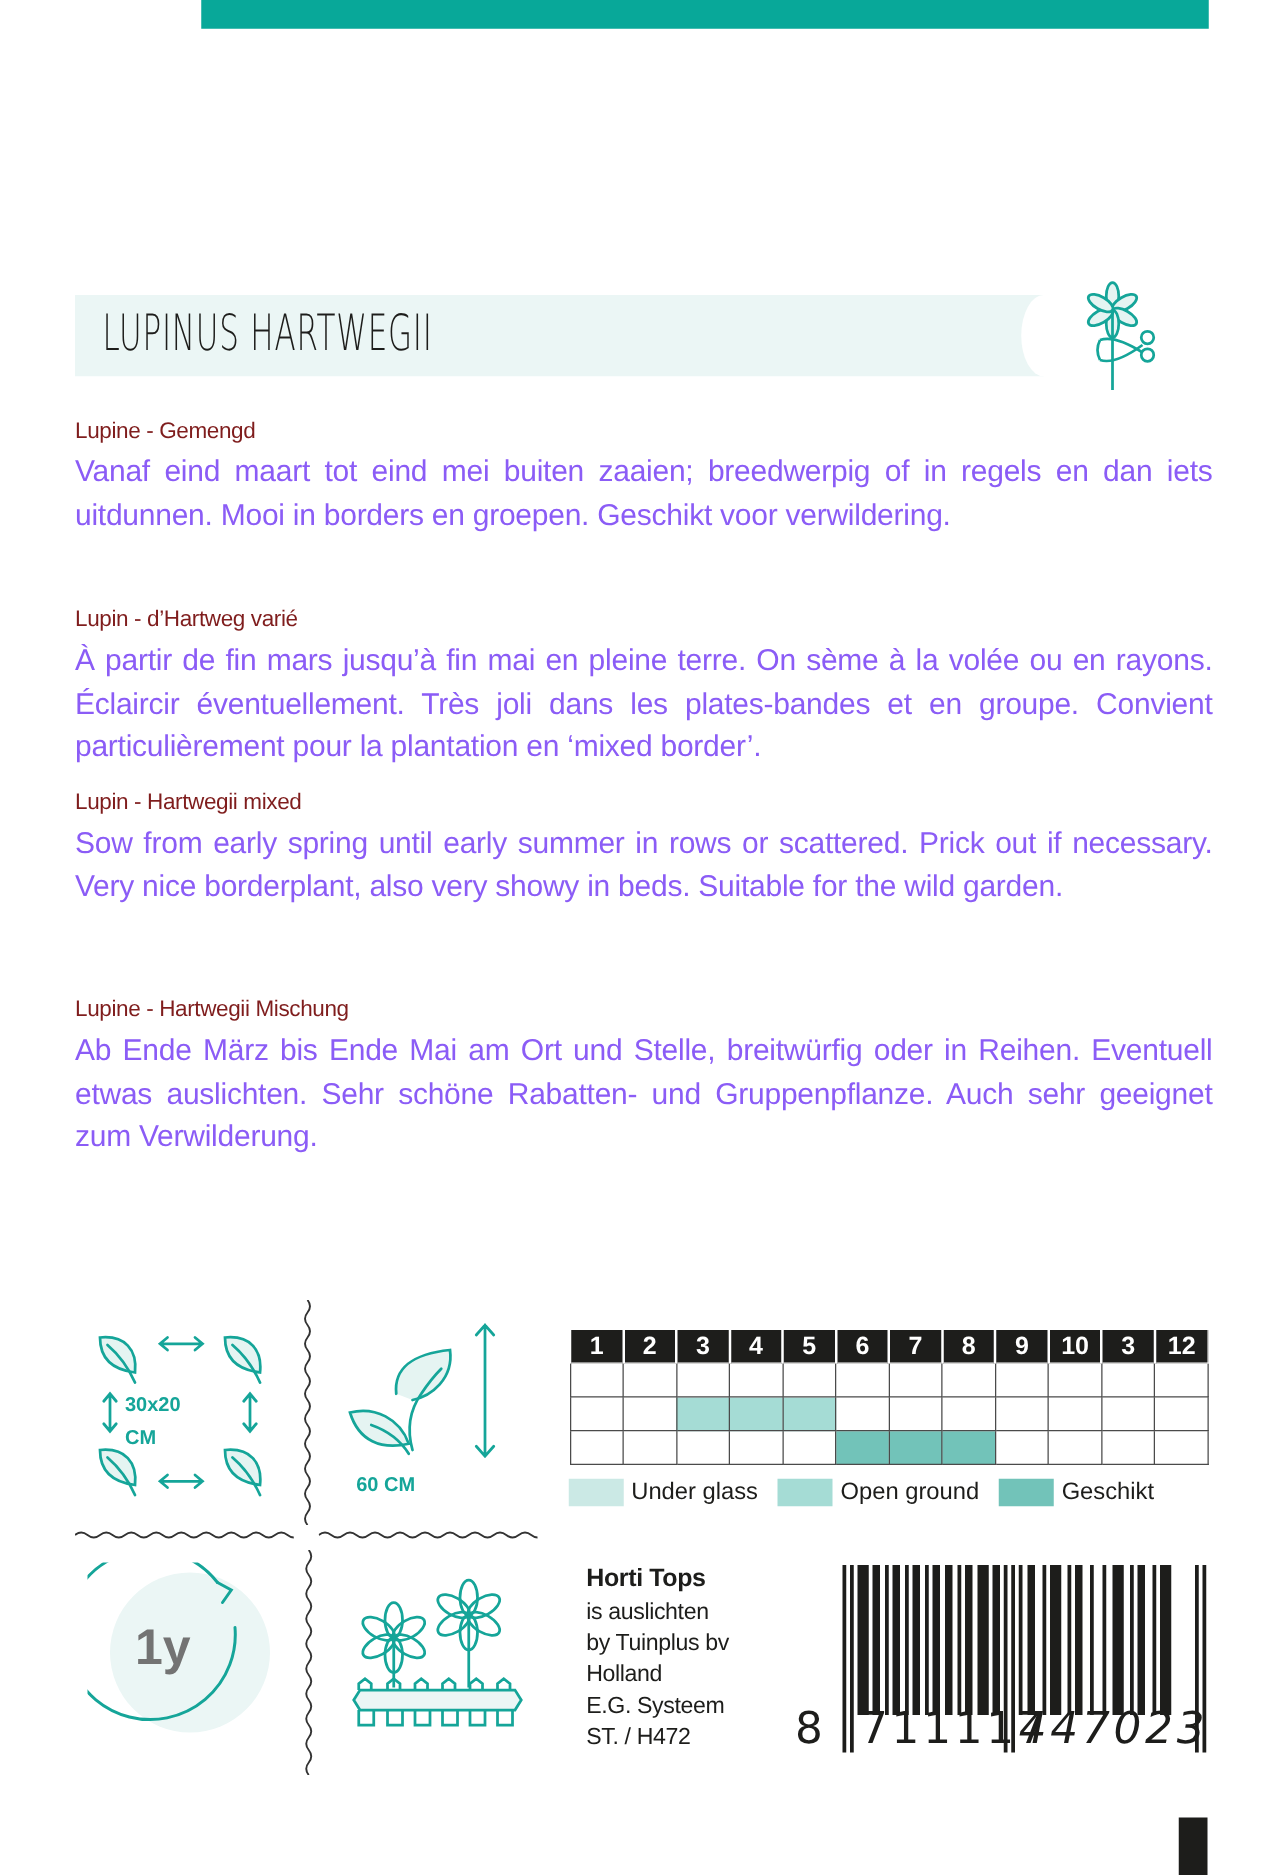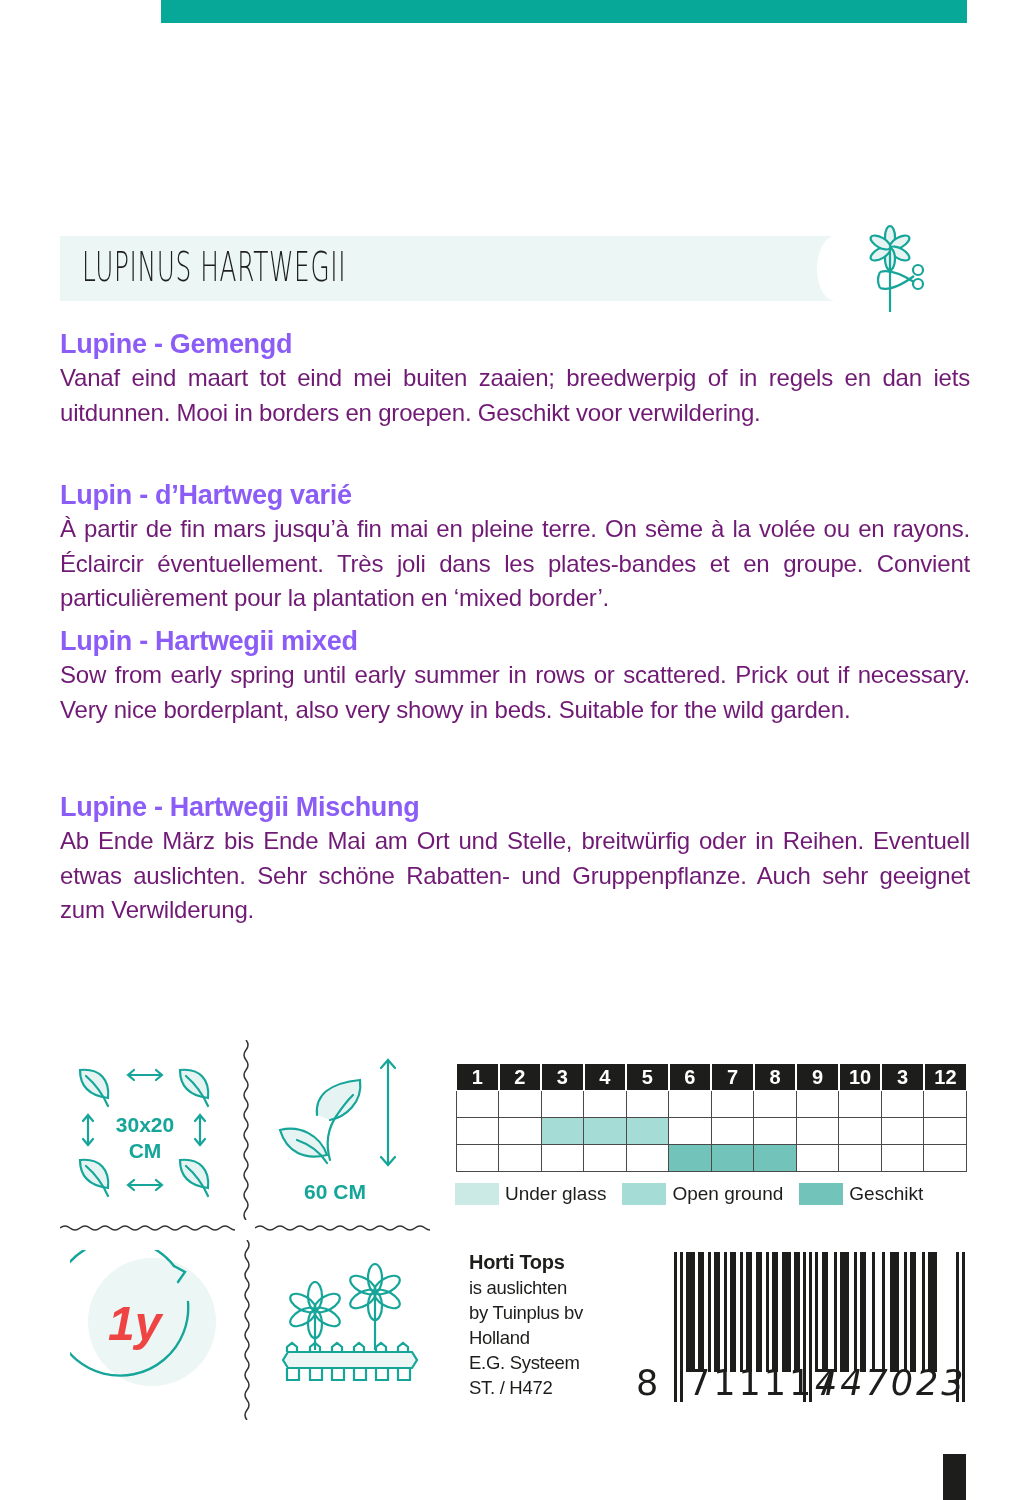--- a/index.html
+++ b/index.html
@@ -4,27 +4,27 @@
 <style>
   html, body { margin:0; padding:0; background:#ffffff; }
   body { width:1029px; height:1500px; position:relative; overflow:hidden; font-family:"Liberation Sans", sans-serif; color:#1d1d1b; }
   .topbar { position:absolute; left:161px; top:0; width:806px; height:23px; background:#08a899; }
   .title-band { position:absolute; left:60px; top:236px; width:775px; height:65px; background:#ebf6f5;
     border-top-right-radius:0; }
   .title-band::after { content:""; position:absolute; right:-18px; top:0; width:36px; height:65px; background:#fff; border-radius:50% 0 0 50% / 50% 0 0 50%; }
   .latin-name { position:absolute; left:82px; top:244px; font-family:"DejaVu Sans", sans-serif; font-size:40px; font-weight:300; letter-spacing:1px; transform:scaleX(0.62); transform-origin:left center; color:#1d1d1b; white-space:nowrap; }
   .cut-icon { position:absolute; left:862px; top:218px; width:70px; height:100px; }
   .section { position:absolute; left:60px; width:910px; }
-  .section h2 { margin:0; color:#8b5cf6; font-size:27px; font-weight:bold; line-height:34px; letter-spacing:-0.3px; }
-  .section p { margin:0; font-size:24px; line-height:34.5px; text-align:justify; color:#701a75; letter-spacing:-0.2px; }
+  .section h2 { margin:0; color:#7f1d1d; font-size:18px; font-weight:normal; line-height:34px; letter-spacing:-0.3px; }
+  .section p { margin:0; font-size:24px; line-height:34.5px; text-align:justify; color:#8b5cf6; letter-spacing:-0.2px; }
   .s1 { top:327px; } .s2 { top:478px; } .s3 { top:624px; } .s4 { top:790px; }
   .icon-block { position:absolute; }
   .wavy-v { position:absolute; width:8px; }
   .wavy-h { position:absolute; height:8px; }
-  .teal-label { color:#15a599; font-weight:bold; font-size:21px; text-align:center; }
+  .teal-label { color:#15a599; font-weight:bold; font-size:16px; text-align:left; }
   .calendar { position:absolute; left:455px; top:1063px; width:512px; border-collapse:collapse; table-layout:fixed; }
   .calendar td, .calendar th { border:1.5px solid #4a4a4a; height:26px; padding:0; }
   .calendar th { background:#1d1d1b; color:#fff; font-size:20px; font-weight:bold; height:26px; border-color:#fff; border-left:2px solid #fff; }
   .calendar td.og { background:#a5dcd5; }
   .calendar td.fl { background:#72c3b9; }
   .legend { position:absolute; left:455px; top:1183px; display:flex; align-items:center; font-size:19px;justify-content:flex-end; }
   .legend .sw { width:44px; height:22px; margin-right:6px; }
   .legend .lbl { margin-right:16px; }
   .distrib { position:absolute; left:469px; top:1250px; font-size:18.5px; line-height:25px; letter-spacing:-0.3px; }
   .distrib b { font-size:20px; }
@@ -121,21 +121,21 @@
   <path d="M55 105 Q48 80 62 60 Q70 48 78 40"></path>
   <path d="M113 5 V110 M106 13 L113 5 L120 13 M106 102 L113 110 L120 102"></path>
 </svg>
 <div class="teal-label" style="position:absolute;left:285px;top:1180px;width:100px;">60 CM</div>
 
 <svg class="icon-block" style="left:70px;top:1250px;" width="150" height="150" viewBox="0 0 150 150" fill="none" stroke="#15a599" stroke-width="2.4" stroke-linecap="round">
   <circle cx="82" cy="72" r="64" fill="#ebf6f5" stroke="none"></circle>
   <path d="M118 52 A68 68 0 1 1 104 16"></path>
   <path d="M104 16 L115 22 L108 32"></path>
 </svg>
-<div style="position:absolute;left:108px;top:1296px;font-size:48px;font-weight:bold;color:#ef4444;font-style:italic;">1y</div>
+<div style="position:absolute;left:108px;top:1296px;font-size:40px;font-weight:bold;color:#737373;">1y</div>
 
 <svg class="icon-block" style="left:275px;top:1255px;" width="150" height="140" viewBox="0 0 150 140" fill="none" stroke="#15a599" stroke-width="2.2">
   <g transform="translate(40,55)">
     <ellipse cx="0" cy="-14" rx="7" ry="14"></ellipse>
       <ellipse cx="0" cy="-14" rx="7" ry="14" transform="rotate(60)"></ellipse>
       <ellipse cx="0" cy="-14" rx="7" ry="14" transform="rotate(120)"></ellipse>
       <ellipse cx="0" cy="-14" rx="7" ry="14" transform="rotate(180)"></ellipse>
       <ellipse cx="0" cy="-14" rx="7" ry="14" transform="rotate(240)"></ellipse>
       <ellipse cx="0" cy="-14" rx="7" ry="14" transform="rotate(300)"></ellipse>
   </g>

